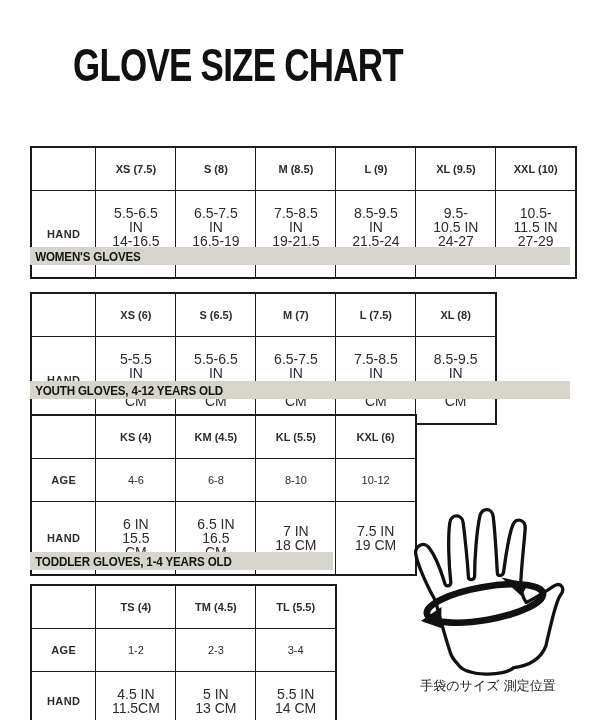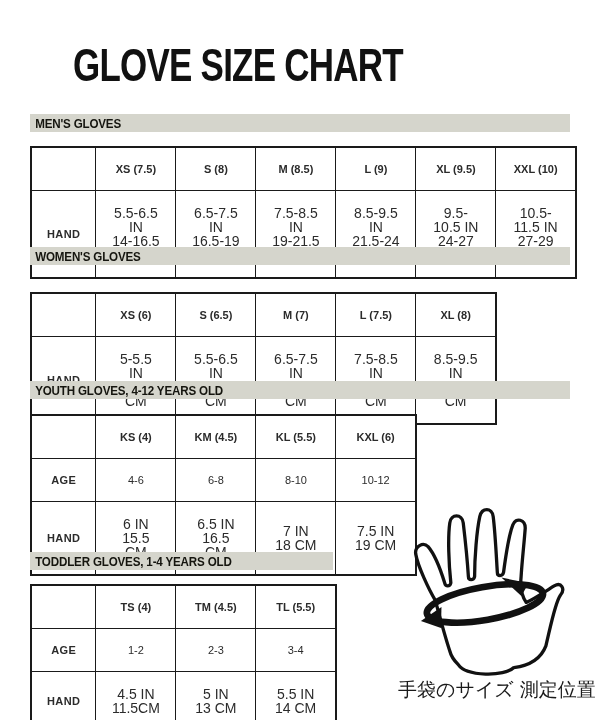--- a/index.html
+++ b/index.html
@@ -36,35 +36,32 @@
   tr.hdr-row   { height:26px; }
   tr.age-row   { height:30px; }
   tr.hand-row  { height:43px; }
   th.size-hdr  { font-weight:700; font-size:11px; color:#191919; letter-spacing:0; }
   th.row-label { font-weight:700; font-size:10px; color:#191919; letter-spacing:0.4px; }
   td.meas span { display:block; line-height:14px; font-size:14px; }
   td.age-cell  { font-size:11.5px;margin-left:36px; }
   .hand-figure { position:absolute; left:404px; top:496px; width:166px; height:186px; }
   .diagram-caption {
     position:absolute; left:398px; top:677px; width:180px; text-align:center;
-    font-size:19px; color:#1a1a1a; font-family:"DejaVu Sans", sans-serif; white-space:nowrap;
+    font-size:13px; color:#1a1a1a; font-family:"DejaVu Sans", sans-serif; white-space:nowrap;
   }
 </style>
 </head>
 <body>
 
 <div class="page">
 
   <div class="page-title">
     <span>GLOVE SIZE CHART</span>
   </div>
 
-  <div class="section-bar" style="top:114px;">
-    <span>MEN'S GLOVES</span>
-  </div>
   <table class="size-table" style="top:146px;">
     <colgroup>
         <col class="c-label">
         <col class="c-data">
         <col class="c-data">
         <col class="c-data">
         <col class="c-data">
         <col class="c-data">
         <col class="c-data">
       </colgroup>

